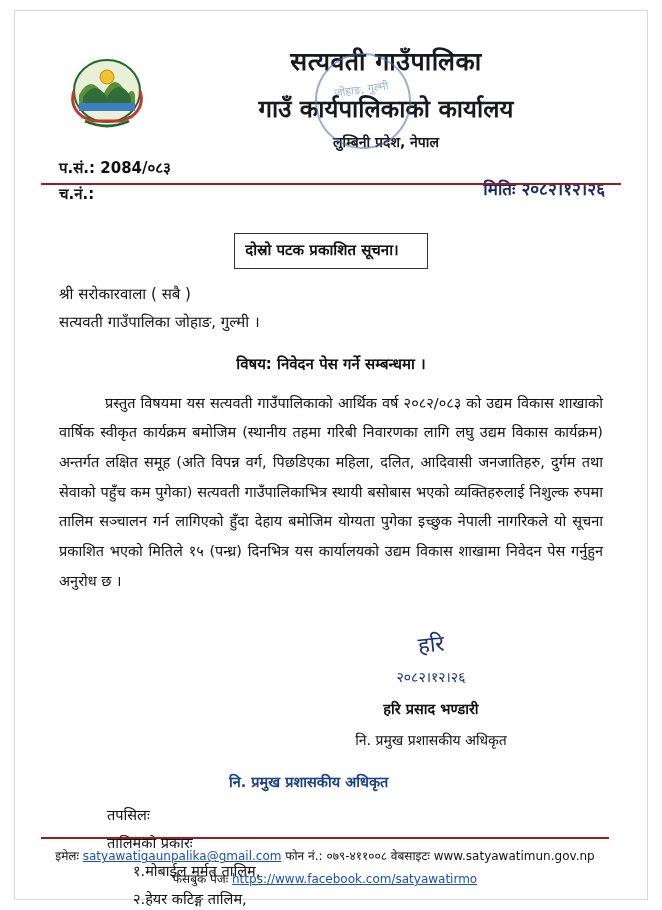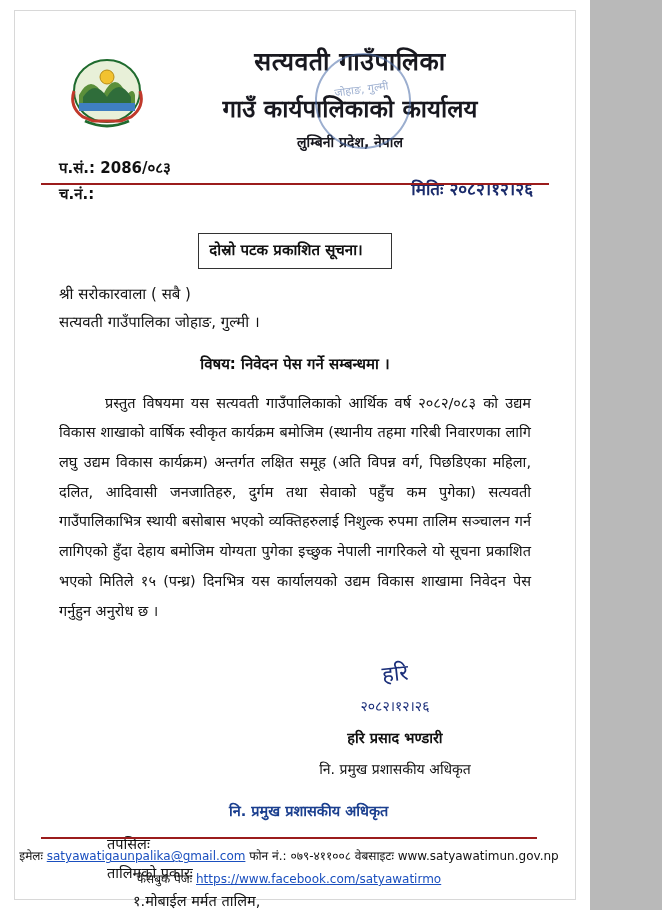--- a/index.html
+++ b/index.html
@@ -2,21 +2,21 @@
 <html><head>
 <meta charset="utf-8">
 <style>
   html, body {
     margin: 0;
     padding: 0;
     background: #b9b9b9;
   }
   .page {
     position: relative;
-    width: 590px;
+    width: 662px;
     height: 910px;
     background: #ffffff;
     overflow: hidden;
     font-family: "DejaVu Sans", "Liberation Sans", sans-serif;
     color: #111;
   }
   .sheet {
     position: absolute;
     left: 14px;
     top: 10px;
@@ -232,21 +232,21 @@
         <div class="title-small">लुम्बिनी प्रदेश, नेपाल</div>
       </div>
 
       <div class="stamp">जोहाङ, गुल्मी</div>
     </div>
 
     <div class="refrow">
       <div class="ref-left">
         <div>
           <span>प.सं.:</span>
-          <span>2086/०८३</span>
+          <span>2084/०८३</span>
         </div>
         <div>
           <span>च.नं.:</span>
           <span></span>
         </div>
       </div>
       <div class="ref-right">
         <span>मितिः</span>
         <span>२०८२।१२।२६</span>
       </div>

